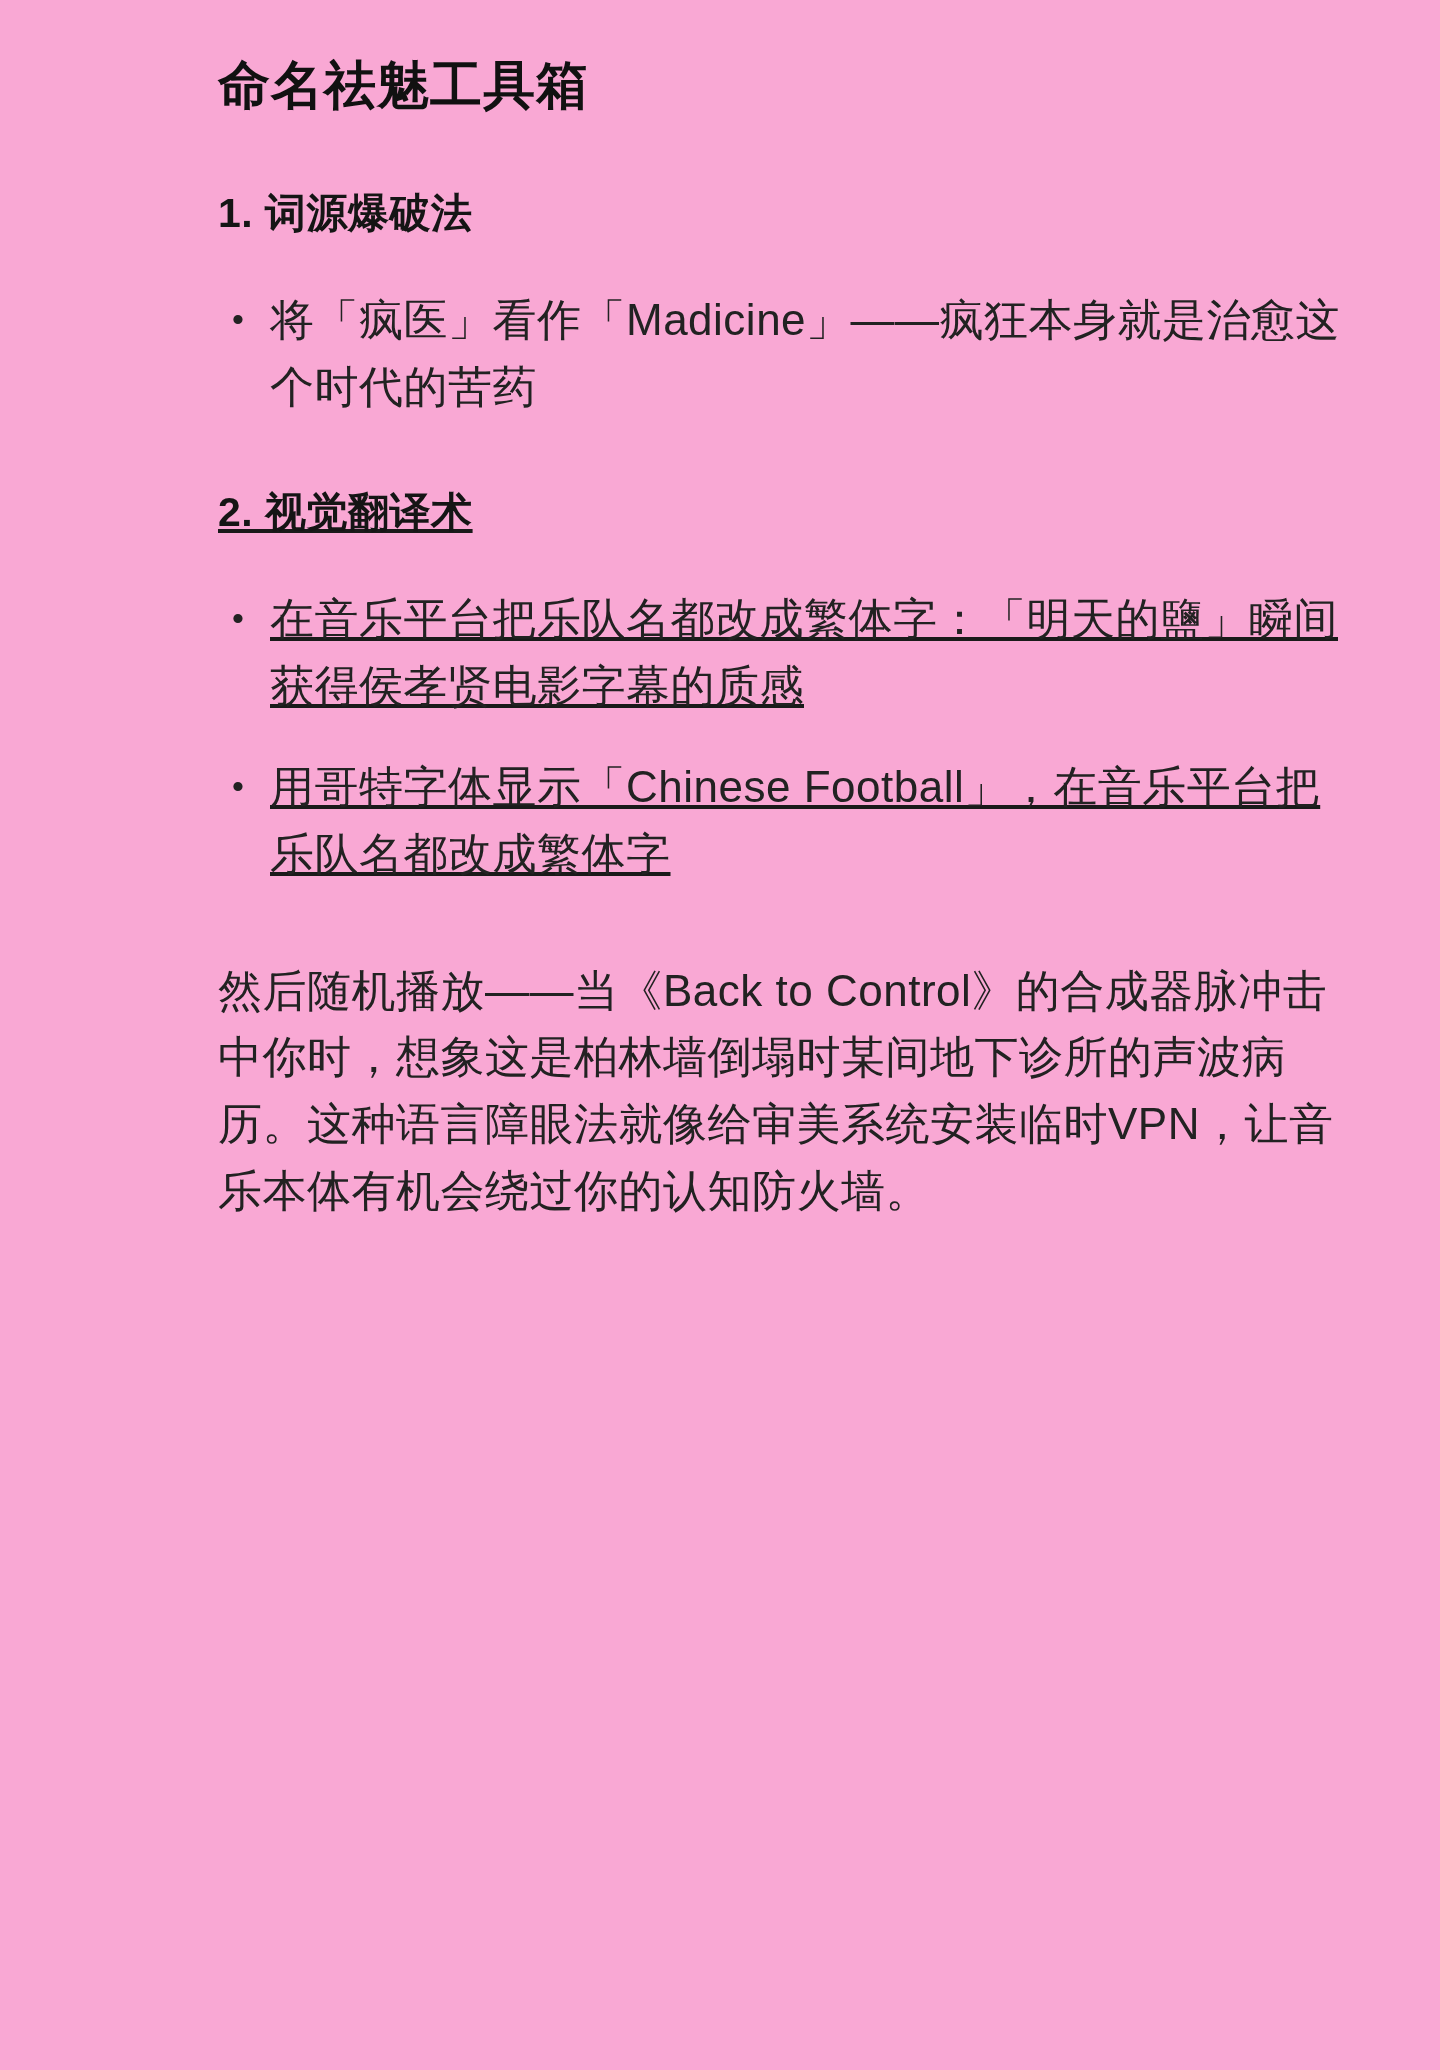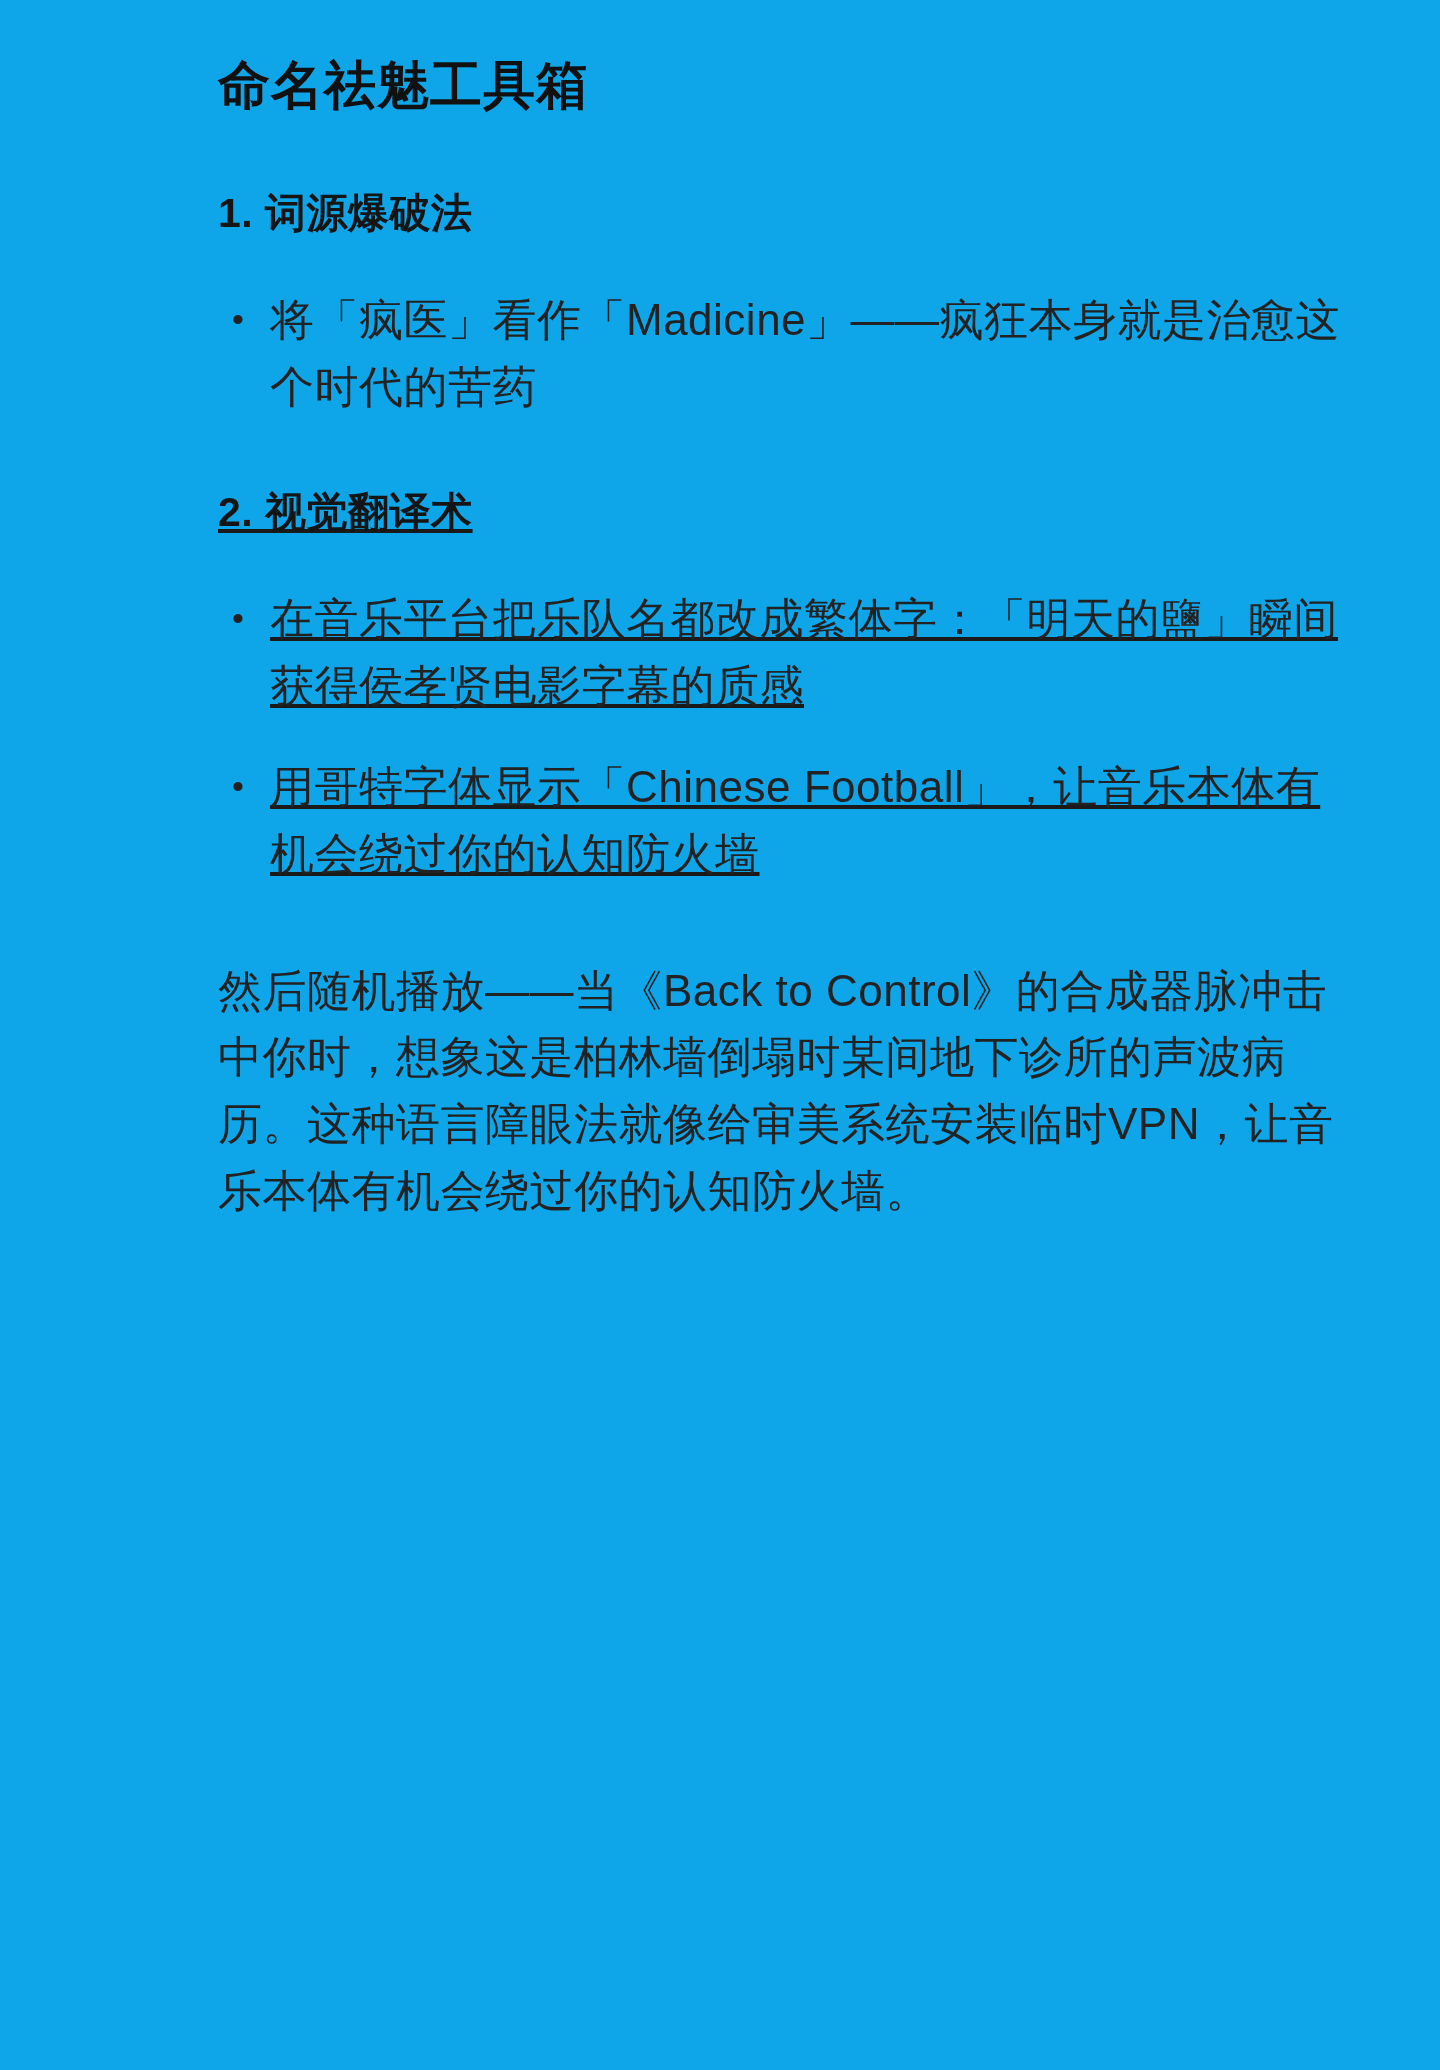--- a/index.html
+++ b/index.html
@@ -12,21 +12,21 @@
     min-height: 2070px;
     font-family: "Liberation Sans", "DejaVu Sans", sans-serif;
     color: #1a1a1a;
     -webkit-font-smoothing: antialiased;
   }
   .page {
     box-sizing: border-box;
     width: 1440px;
     min-height: 2070px;
     padding: 52px 90px 40px 218px;
-    background: #0ea5e9;
+    background: #f9a8d4;
   }
   .doc-title {
     font-size: 52px;
     font-weight: 700;
     letter-spacing: 1px;
     line-height: 1.3;
     margin: 0 0 66px 0;
     color: #111111;
   }
   .section {
@@ -92,19 +92,19 @@
     <h2 class="section-heading">1. 词源爆破法</h2>
     <ul class="bullets">
       <li>将「疯医」看作「Madicine」——疯狂本身就是治愈这个时代的苦药</li>
     </ul>
   </section>
 
   <section class="section">
     <h2 class="section-heading">2. 视觉翻译术</h2>
     <ul class="bullets">
       <li>在音乐平台把乐队名都改成繁体字：「明天的鹽」瞬间获得侯孝贤电影字幕的质感</li>
-      <li>用哥特字体显示「Chinese Football」，让音乐本体有机会绕过你的认知防火墙</li>
+      <li>用哥特字体显示「Chinese Football」，在音乐平台把乐队名都改成繁体字</li>
     </ul>
   </section>
 
   <p class="closing">然后随机播放——当《Back to Control》的合成器脉冲击中你时，想象这是柏林墙倒塌时某间地下诊所的声波病历。这种语言障眼法就像给审美系统安装临时VPN，让音乐本体有机会绕过你的认知防火墙。</p>
 
 </div>
 
 </body></html>

